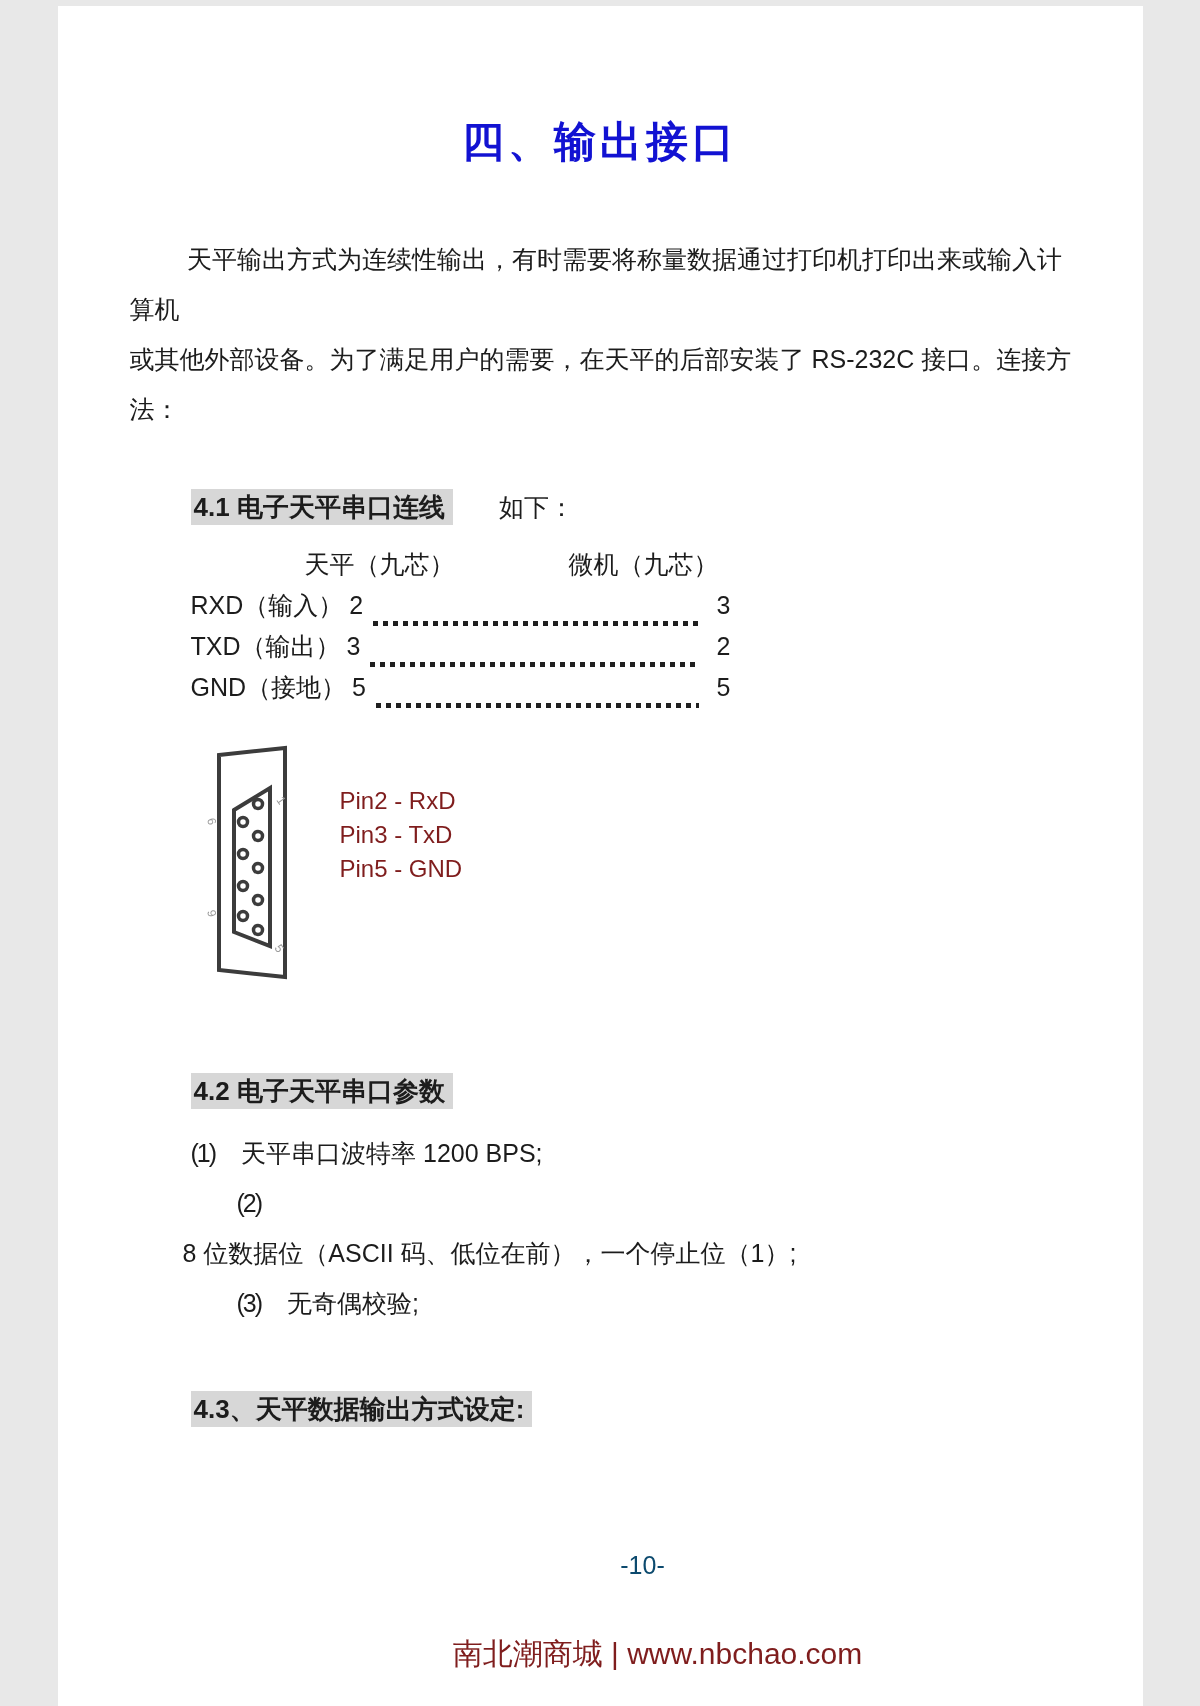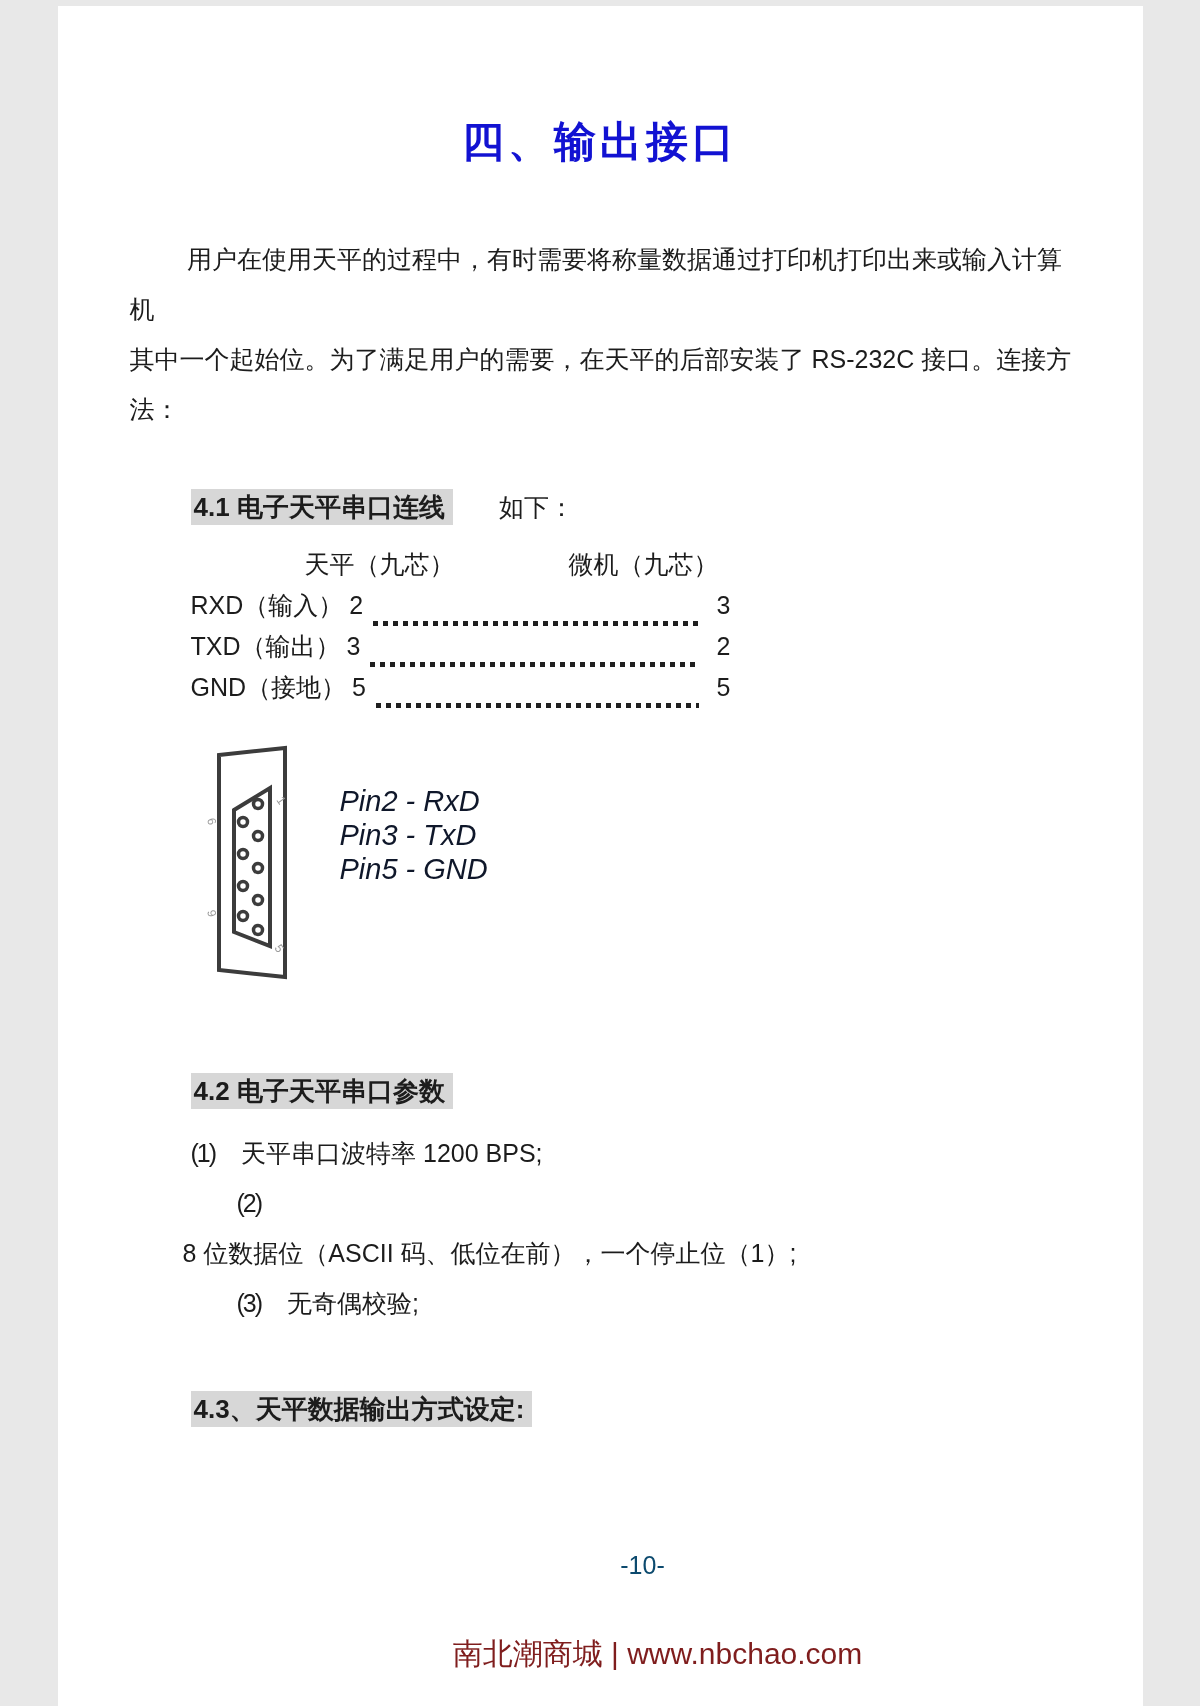--- a/index.html
+++ b/index.html
@@ -61,24 +61,23 @@
   }
   .wire-row .pin-to { width:20px; text-align:right; }
   .figure {
     display:flex;
     margin:36px 0 0 148px;
     align-items:flex-start;
   }
   .figure svg { display:block; }
   .pin-legend {
     margin:40px 0 0 42px;
-    font-size:29px;
+    font-size:24px;
     line-height:34px;
-    color:#0f172a;
-    font-style:italic;
+    color:#7f1d1d;
   }
   .sec-42 { margin-top:86px; }
   .param-line {
     font-size:25px;
     line-height:50px;
     display:flex;
   }
   .param-line .inum {
     font-family:"Liberation Sans","DejaVu Sans",sans-serif;
     letter-spacing:-2px;
@@ -107,22 +106,22 @@
   }
 </style>
 </head>
 <body>
 
 <div class="page">
 
   <div class="doc-title">四、输出接口</div>
 
   <div class="intro">
-    <div class="line1">用户在使用天平的过程中，有时需要将称量数据通过打印机打印出来或输入计算机</div>
-    <div class="line2">其中一个起始位。为了满足用户的需要，在天平的后部安装了 RS-232C 接口。连接方法：</div>
+    <div class="line1">天平输出方式为连续性输出，有时需要将称量数据通过打印机打印出来或输入计算机</div>
+    <div class="line2">或其他外部设备。为了满足用户的需要，在天平的后部安装了 RS-232C 接口。连接方法：</div>
   </div>
 
   <div class="section sec-41">
     <div class="sec-heading">
       <span class="hl"><span class="num">4.1</span> <span>电子天平串口连线</span></span><span class="suffix">如下：</span>
     </div>
 
     <div class="conn-cols">
       <div class="col-left">天平（九芯）</div>
       <div class="col-right">微机（九芯）</div>

